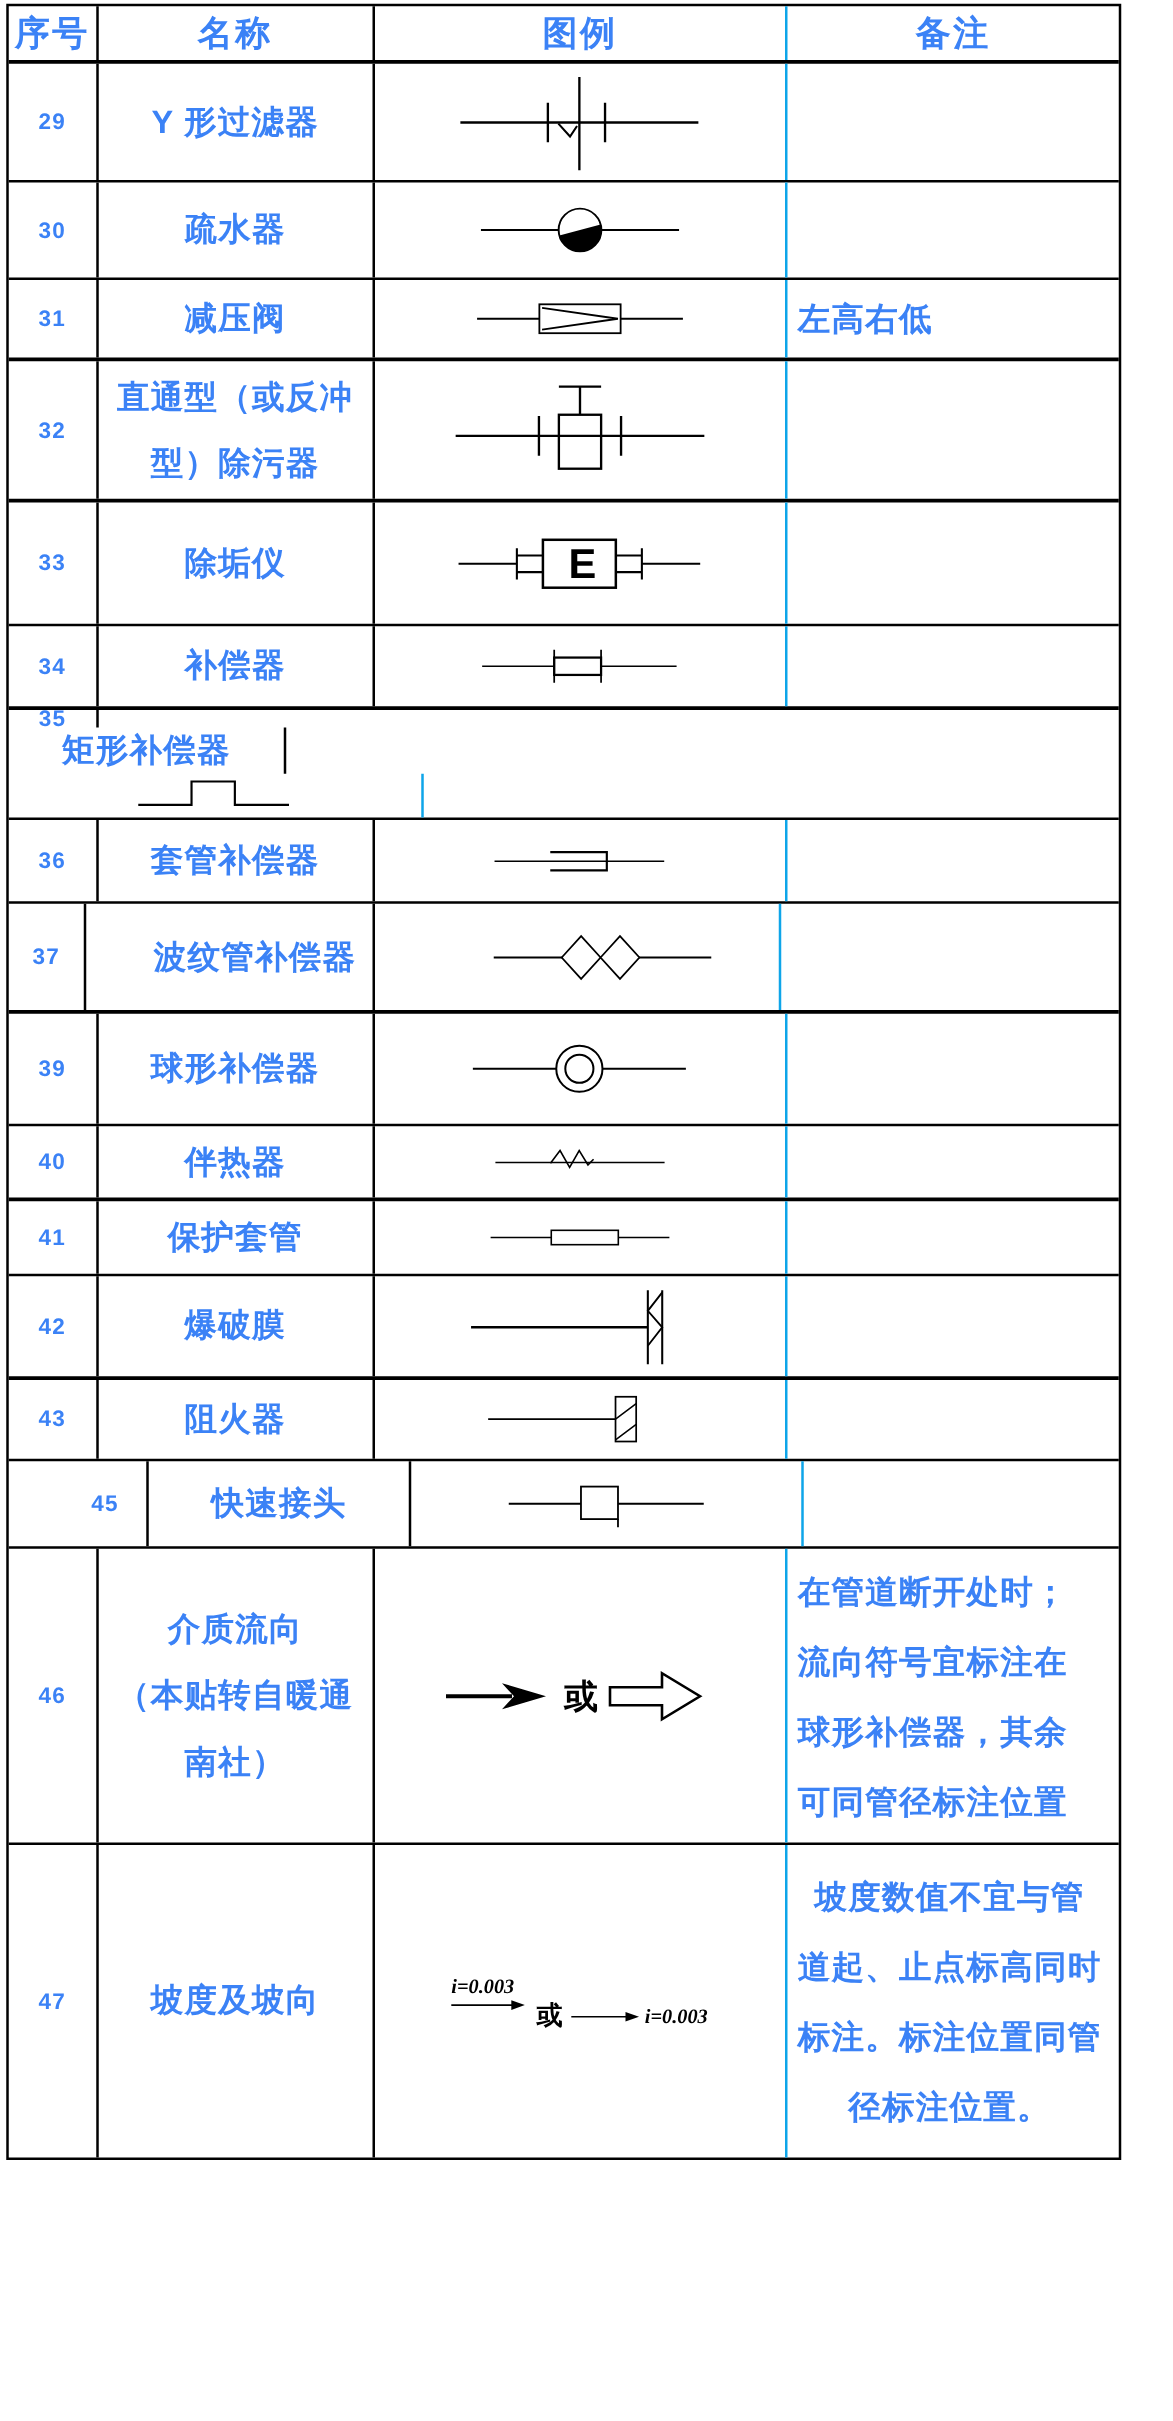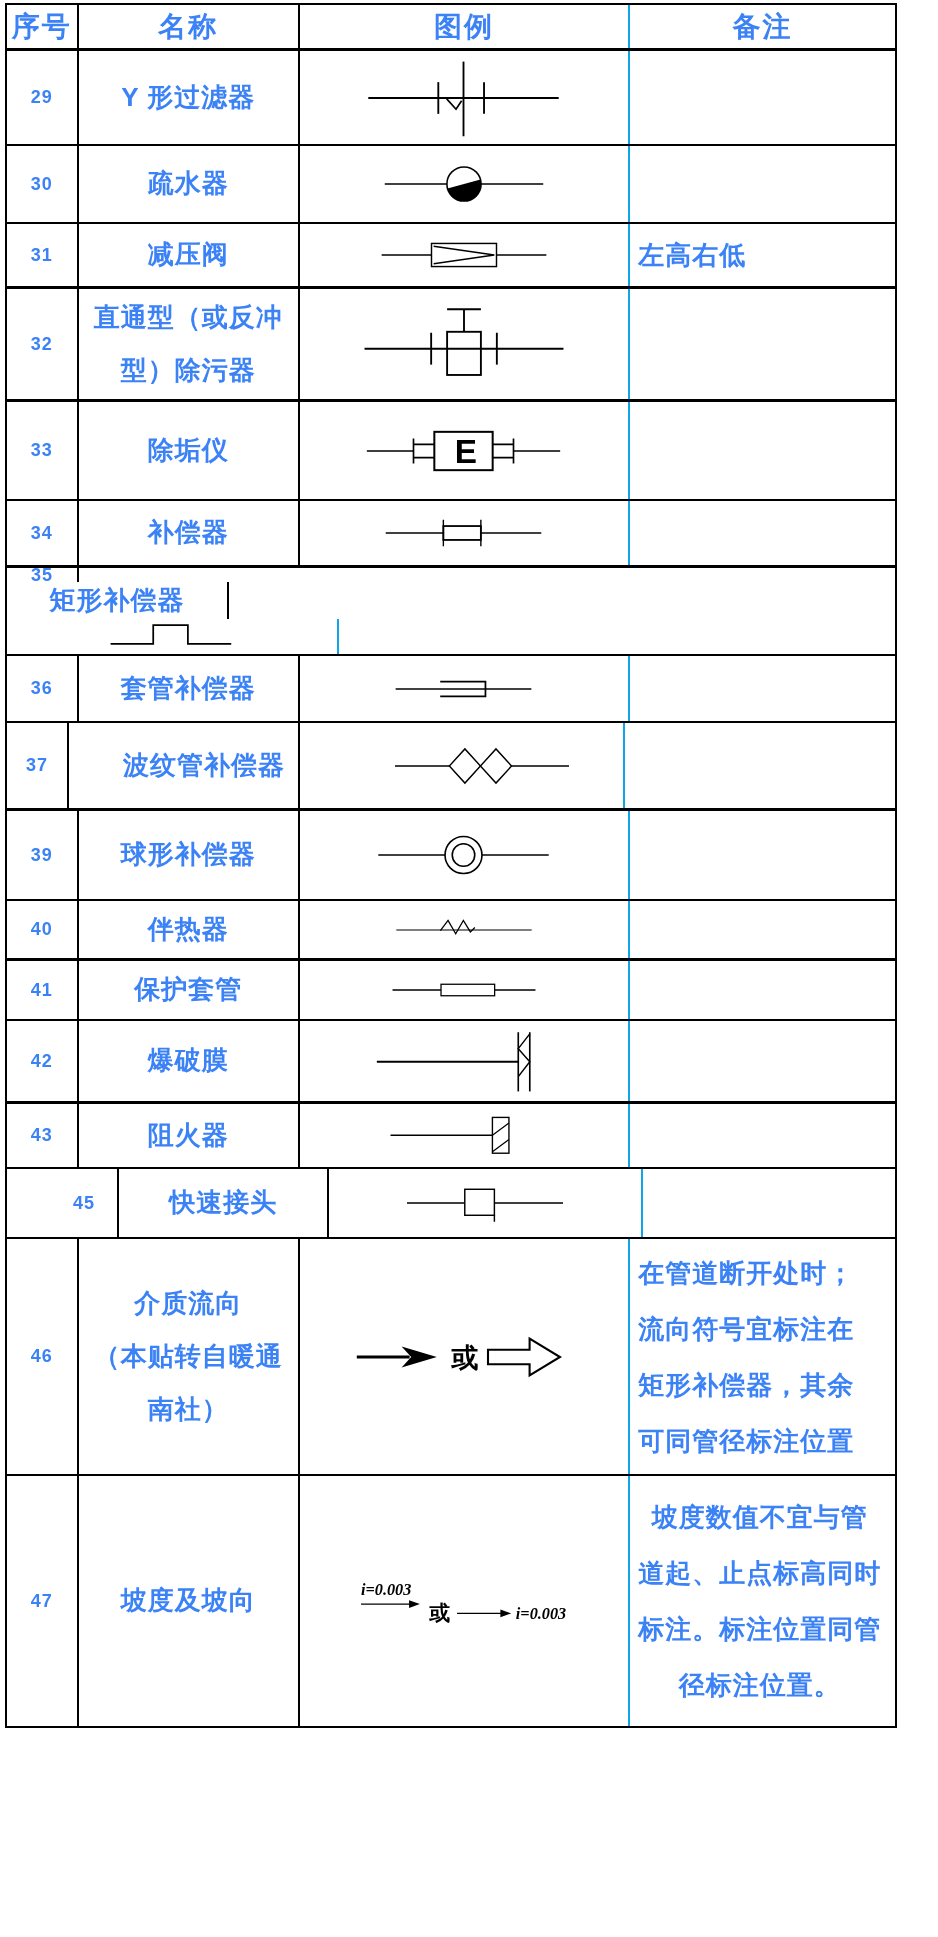--- a/index.html
+++ b/index.html
@@ -253,21 +253,21 @@
           <div class="cell c-legend">
             <svg viewBox="0 0 300 80" width="240" height="64">
     <path d="M16 40 H82" stroke="#000" stroke-width="4" fill="none"></path>
     <polygon points="72,27 116,40 72,53 84,40" fill="#000"></polygon>
     <text x="134" y="52" font-size="34" font-weight="bold" fill="#000">或</text>
     <polygon points="180,31 232,31 232,17 270,40 232,63 232,49 180,49" stroke="#000" stroke-width="2.6" fill="#fff"></polygon>
   </svg>
           </div>
           <div class="cell c-remark">在管道断开处时；
 流向符号宜标注在
-矩形补偿器，其余
+球形补偿器，其余
 可同管径标注位置</div>
         </div>
         <div class="row" style="height: 250px;">
           <div class="cell c-num">47</div>
           <div class="cell c-name">坡度及坡向</div>
           <div class="cell c-legend">
             <svg viewBox="0 0 310 80" width="240" height="62">
     <text x="22" y="32" font-size="21" font-style="italic" font-family="Liberation Serif, DejaVu Serif, serif" fill="#000">i=0.003</text>
     <path d="M22 44 H88" stroke="#000" stroke-width="1.6" fill="none"></path>
     <polygon points="98,44 84,39 84,49" fill="#000"></polygon>

